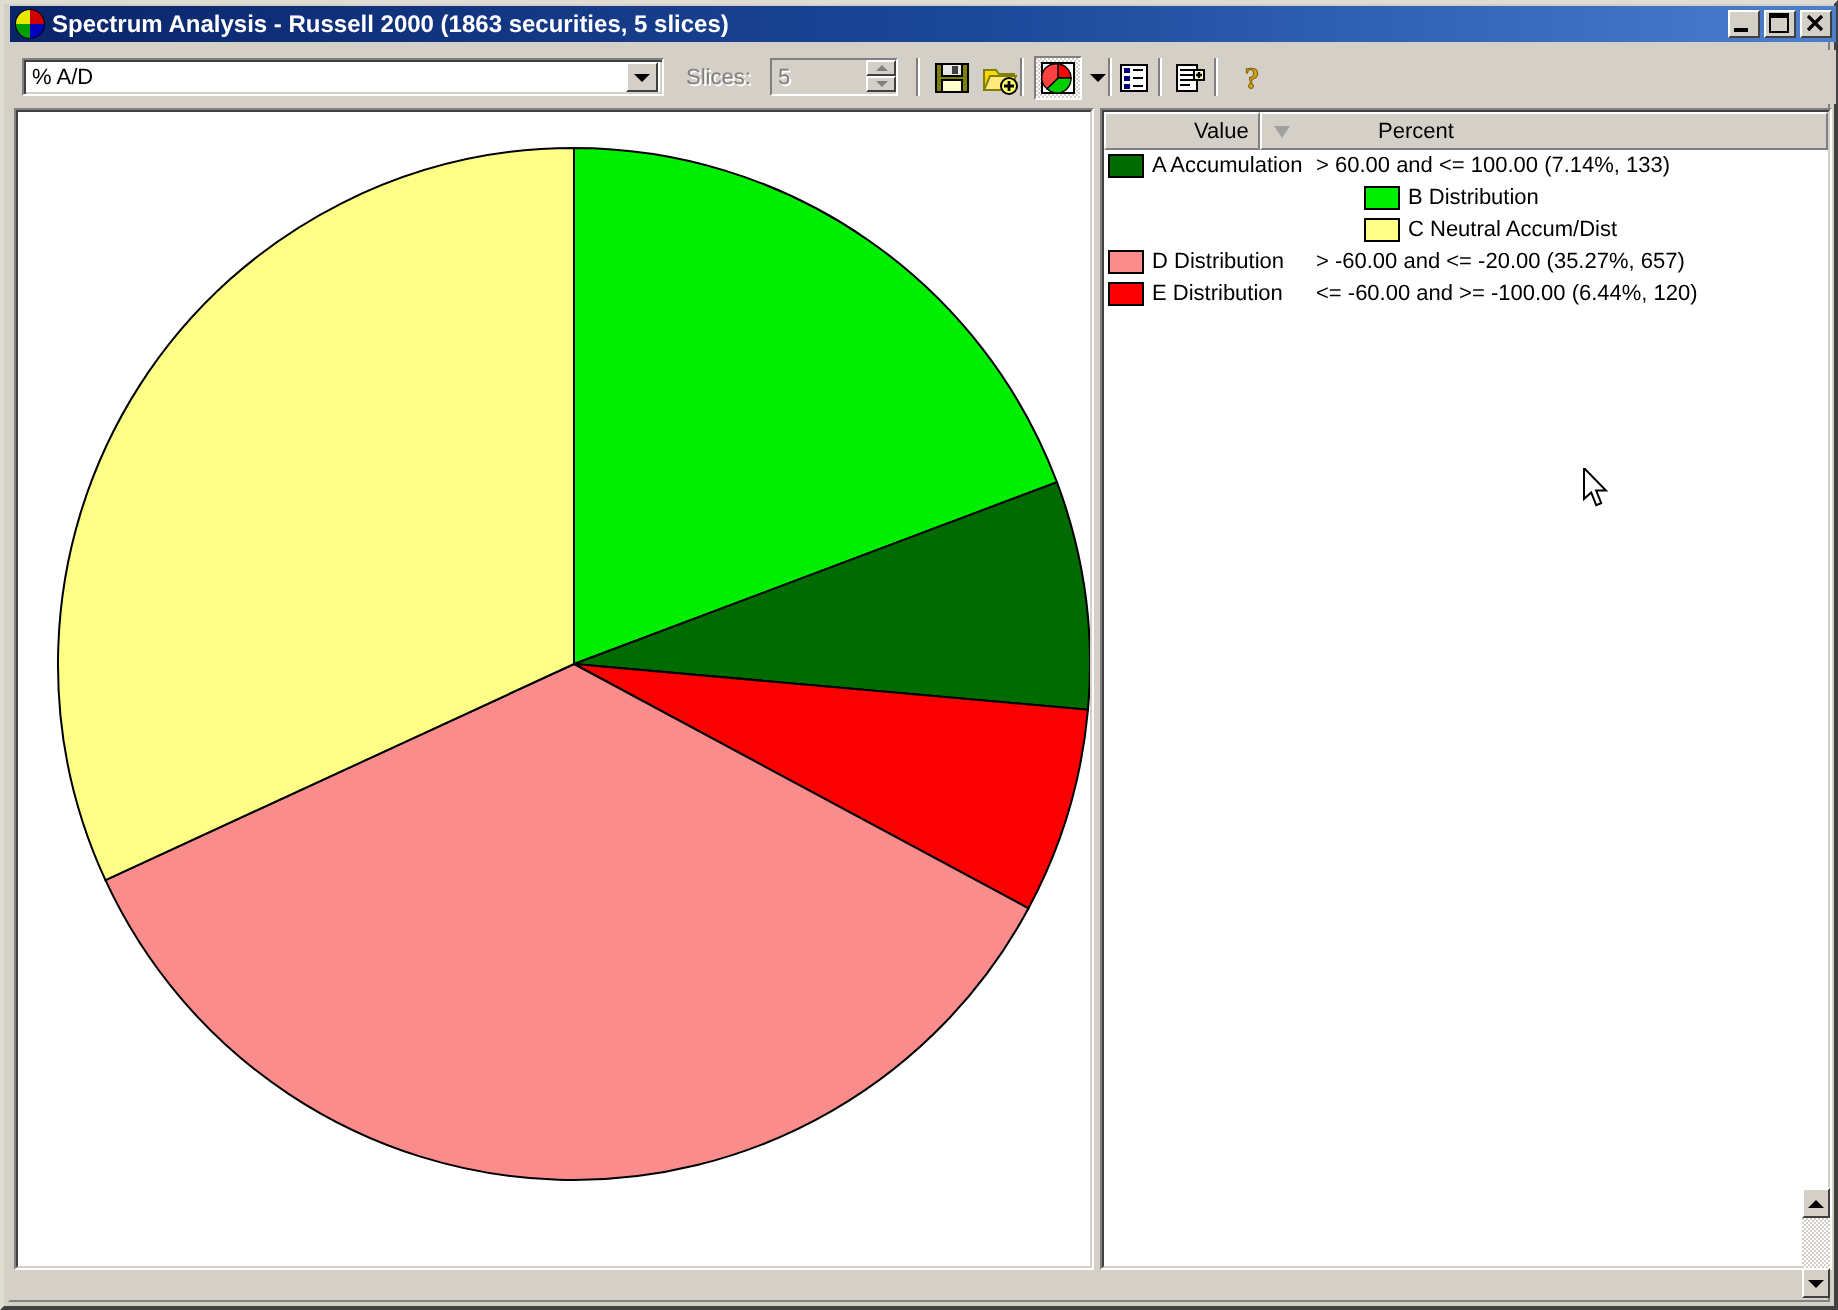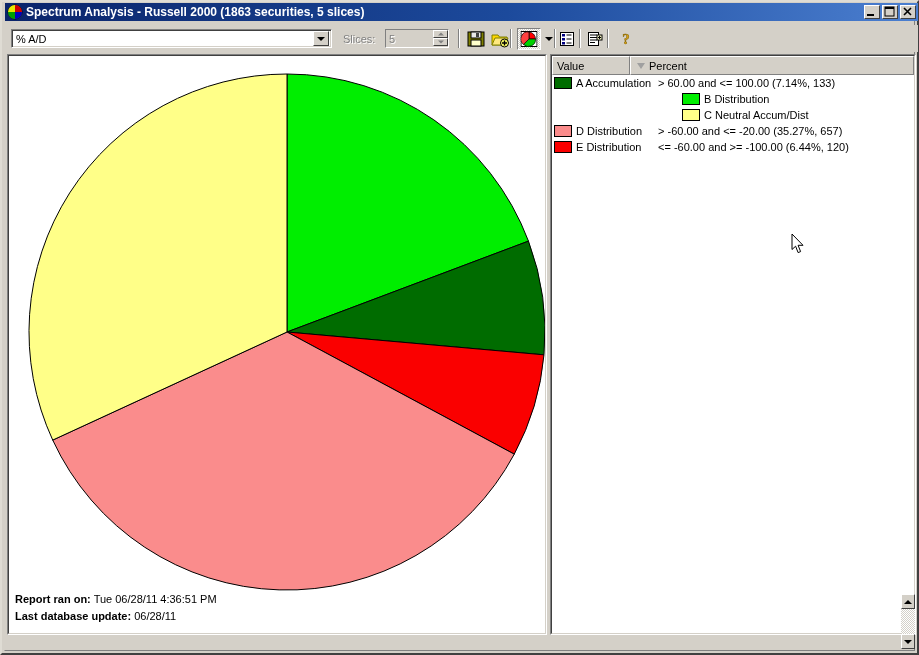--- a/index.html
+++ b/index.html
@@ -263,21 +263,21 @@
     background: #d4d0c8;
     border-left: 1px solid #ffffff;
     border-top: 1px solid #ffffff;
     border-right: 1px solid #808080;
     border-bottom: 1px solid #808080;
     display: flex; align-items: center;
     font-size: 11px; color: #000000;
     cursor: default;
     overflow: hidden;
   }
-  .colhdr .lbl { padding-left: 4px; white-space: nowrap; }
+  .colhdr .lbl { padding-left: 4px; white-space: nowrap; margin-left: 40px; }
   .sort-tri {
     margin-left: 6px; width: 0; height: 0;
     border-left: 4px solid transparent;
     border-right: 4px solid transparent;
     border-top: 6px solid #a0a0a0;
     flex: 0 0 auto;
   }
   #legend-rows {
     position: absolute; left: 0; top: 19px;
     width: 100%;
@@ -468,30 +468,20 @@
       <svg id="pie-svg" width="538" height="579" viewBox="0 0 538 579">
         <g id="pie-slices">
             <path d="M 278.00 276.00 L 278.00 18.00 A 258 258 0 0 1 519.46 185.11 Z" fill="#00ee00" stroke="#000000" stroke-width="1"></path>
             <path d="M 278.00 276.00 L 519.46 185.11 A 258 258 0 0 1 534.99 298.83 Z" fill="#006c00" stroke="#000000" stroke-width="1"></path>
             <path d="M 278.00 276.00 L 534.99 298.83 A 258 258 0 0 1 505.25 398.16 Z" fill="#fa0000" stroke="#000000" stroke-width="1"></path>
             <path d="M 278.00 276.00 L 505.25 398.16 A 258 258 0 0 1 43.73 384.09 Z" fill="#fa8c8c" stroke="#000000" stroke-width="1"></path>
             <path d="M 278.00 276.00 L 43.73 384.09 A 258 258 0 0 1 278.00 18.00 Z" fill="#ffff88" stroke="#000000" stroke-width="1"></path>
           </g>
       </svg>
 
-      <div id="footer">
-        <div>
-          <b>Report ran on:</b>
-          <span>Tue 06/28/11 4:36:51 PM</span>
-        </div>
-        <div>
-          <b>Last database update:</b>
-          <span>06/28/11</span>
-        </div>
-      </div>
     </div>
   </div>
 
   <div id="legend-panel">
     <div id="legend-panel-in">
       <div id="legend-header">
         <div class="colhdr" style="width:78px">
           <span class="lbl">Value</span>
         </div>
         <div class="colhdr" style="flex:1 1 auto">

